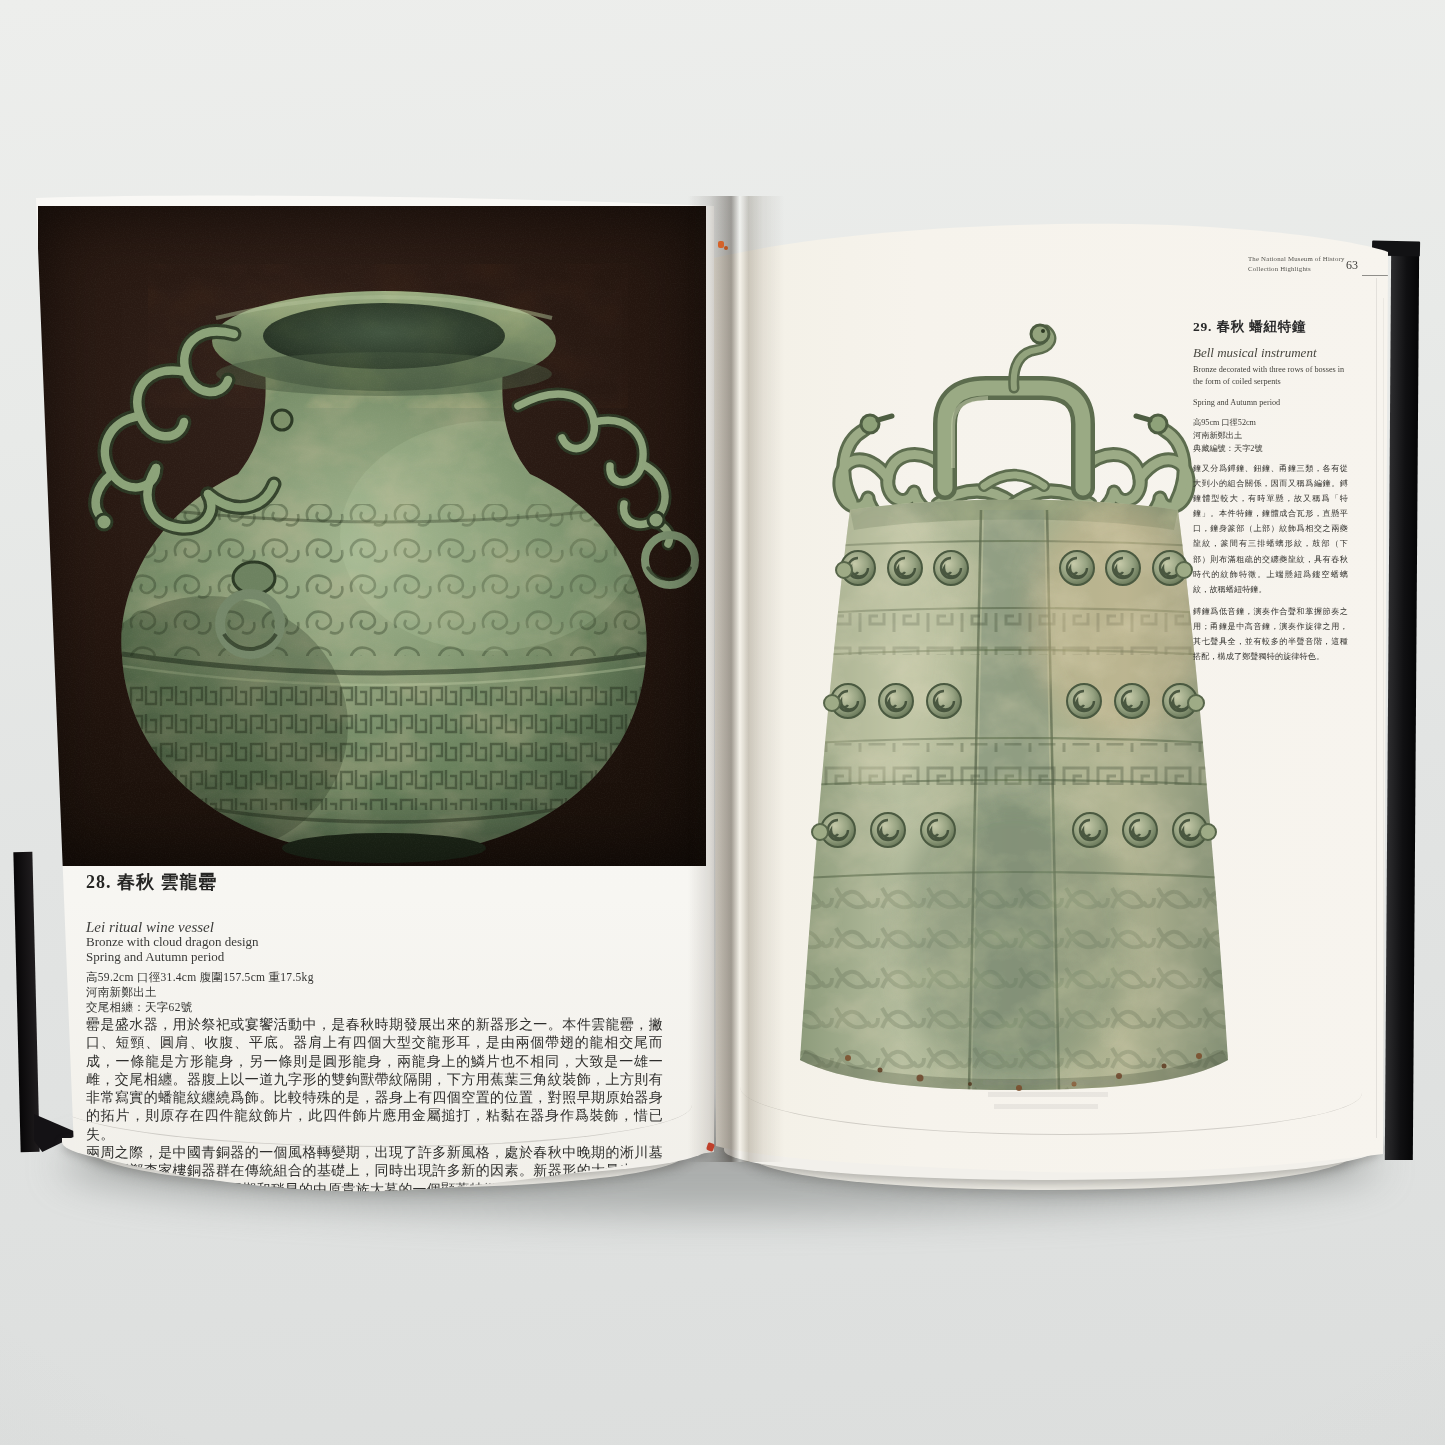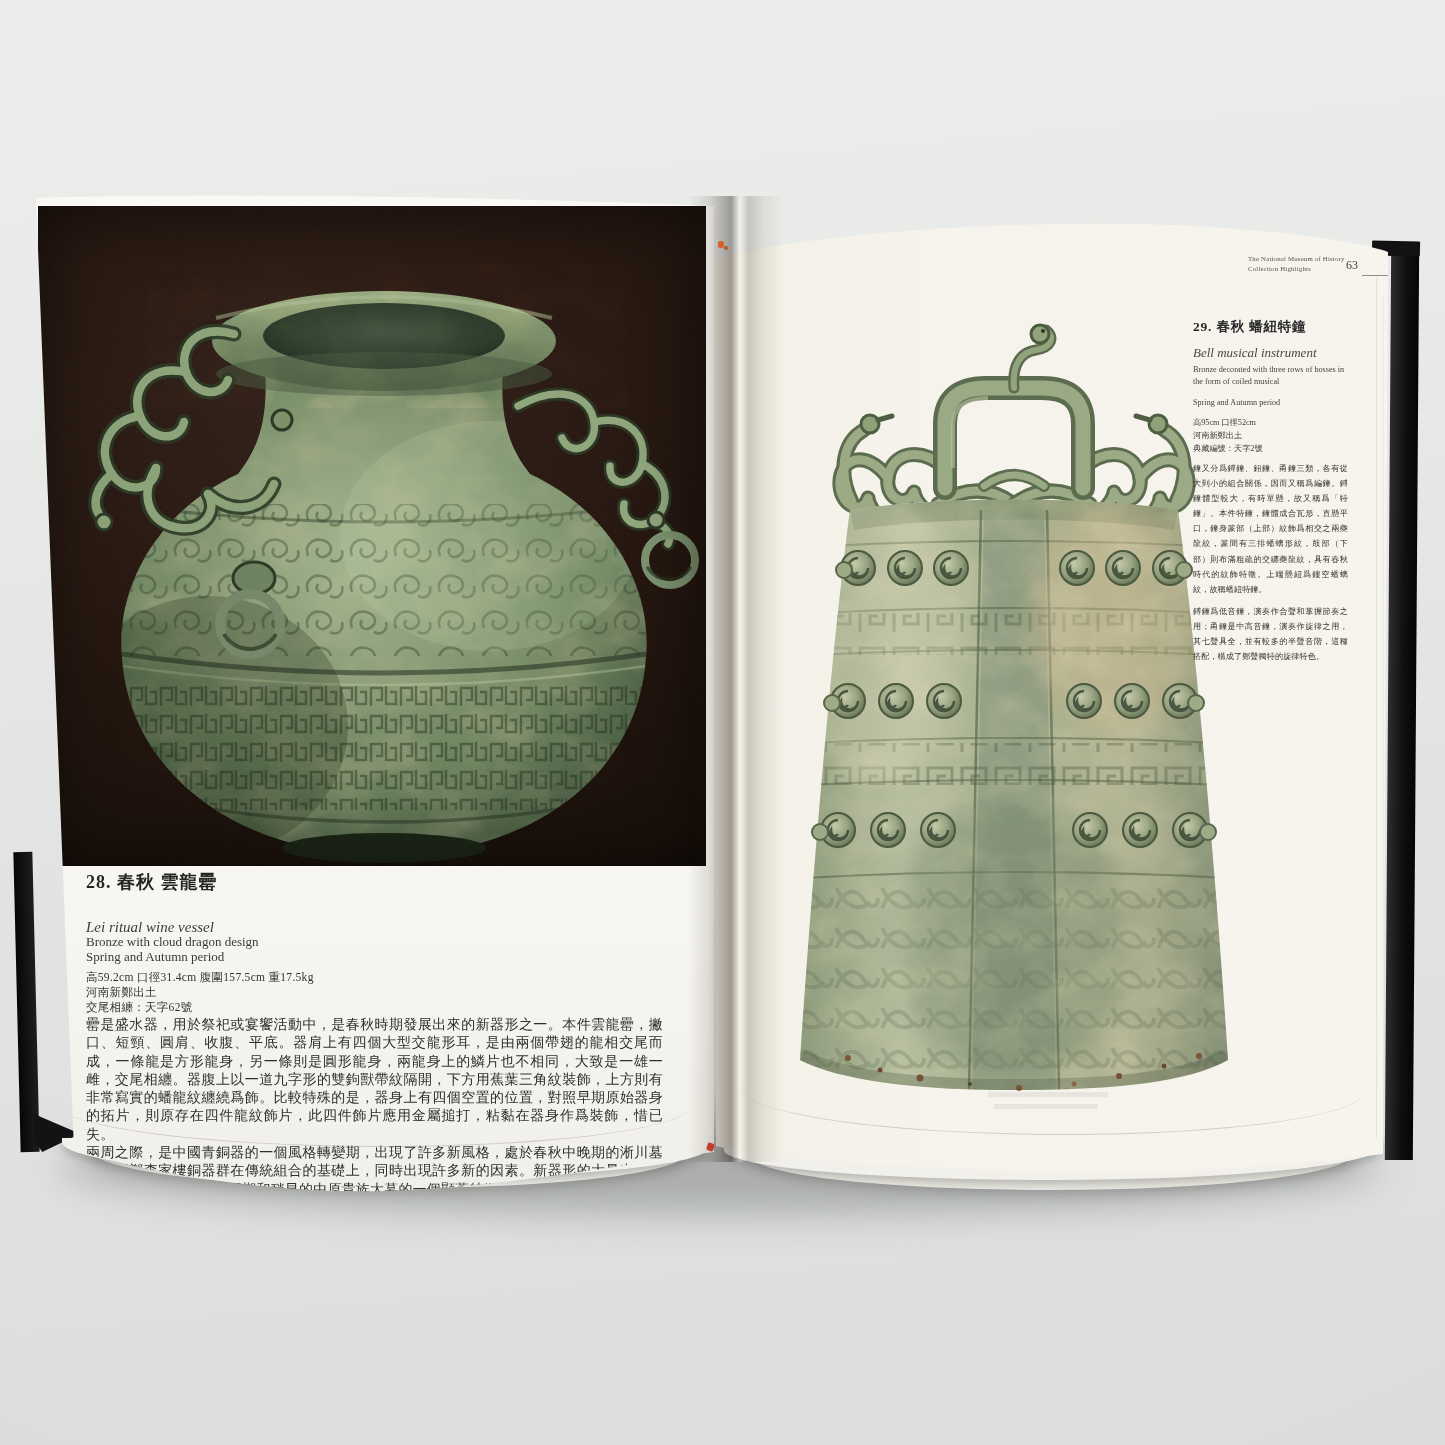--- a/index.html
+++ b/index.html
@@ -337,21 +337,21 @@
             <circle cx="286" cy="766" r="2.5" fill="#8a5a33"></circle>
           <circle cx="331" cy="758" r="3" fill="#6e452a"></circle>
             <circle cx="376" cy="748" r="2.5" fill="#5d3a20"></circle>
           <circle cx="411" cy="738" r="3" fill="#7a4a28"></circle>
         </g>
       </svg>
     </div>
 
     <div class="abs r-title" style="left:481px;top:100px;">29. 春秋 蟠紐特鐘</div>
     <div class="abs r-en-italic" style="left:481px;top:127px;">Bell musical instrument</div>
-    <div class="abs r-en" style="left:481px;top:146px;width:158px;">Bronze decorated with three rows of bosses in the form of coiled musical</div>
+    <div class="abs r-en" style="left:481px;top:146px;width:158px;">Bronze decorated with three rows of bosses in the form of coiled serpents</div>
     <div class="abs r-en" style="left:481px;top:179px;">Spring and Autumn period</div>
     <div class="abs r-dim" style="left:481px;top:198px;">高95cm 口徑52cm</div>
     <div class="abs r-dim" style="left:481px;top:211px;">河南新鄭出土</div>
     <div class="abs r-dim" style="left:481px;top:224px;">典藏編號：天字2號</div>
     <div class="abs r-body" style="left:481px;top:243px;width:155px;">
       <p>鐘又分爲鎛鐘、鈕鐘、甬鐘三類，各有從大到小的組合關係，因而又稱爲編鐘。鎛鐘體型較大，有時單懸，故又稱爲「特鐘」。本件特鐘，鐘體成合瓦形，直懸平口，鐘身篆部（上部）紋飾爲相交之兩夔龍紋，篆間有三排蟠螭形紋，鼓部（下部）則布滿粗疏的交纏夔龍紋，具有春秋時代的紋飾特徵。上端懸紐爲鏤空蟠螭紋，故稱蟠紐特鐘。</p>
       <p>鎛鐘爲低音鐘，演奏作合聲和掌握節奏之用；甬鐘是中高音鐘，演奏作旋律之用，其七聲具全，並有較多的半聲音階，這種搭配，構成了鄭聲獨特的旋律特色。</p>
     </div>
 
     <div class="abs show-bar" style="left:271px;top:862px;width:132px;height:5px;"></div>

